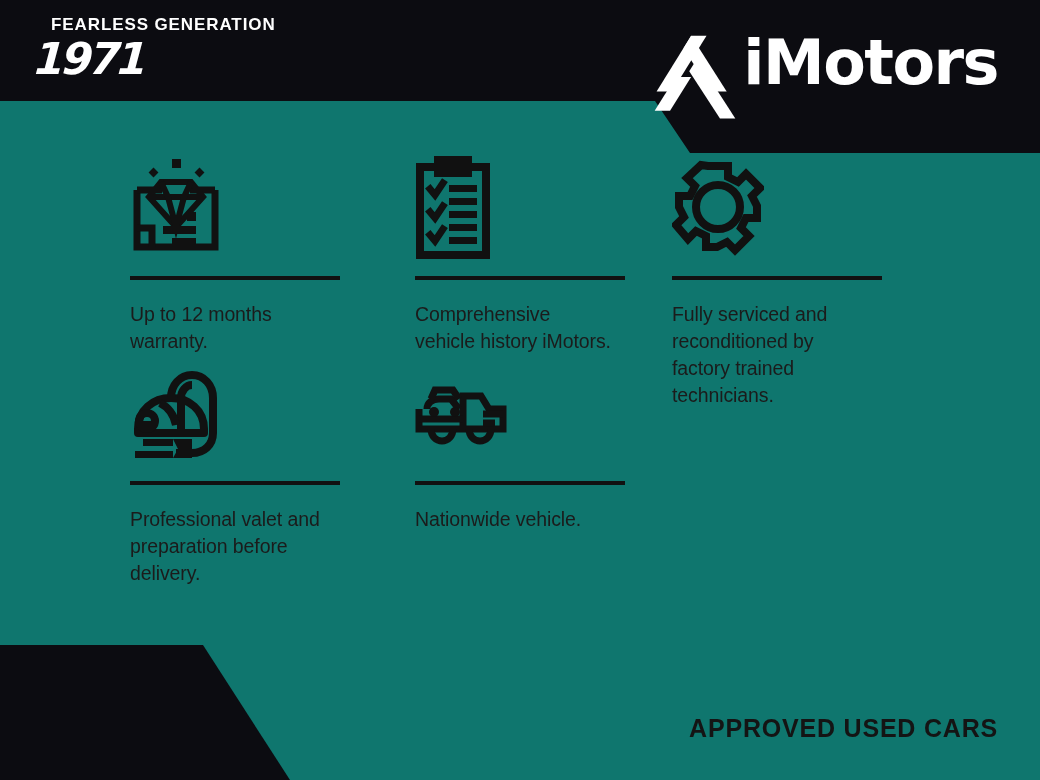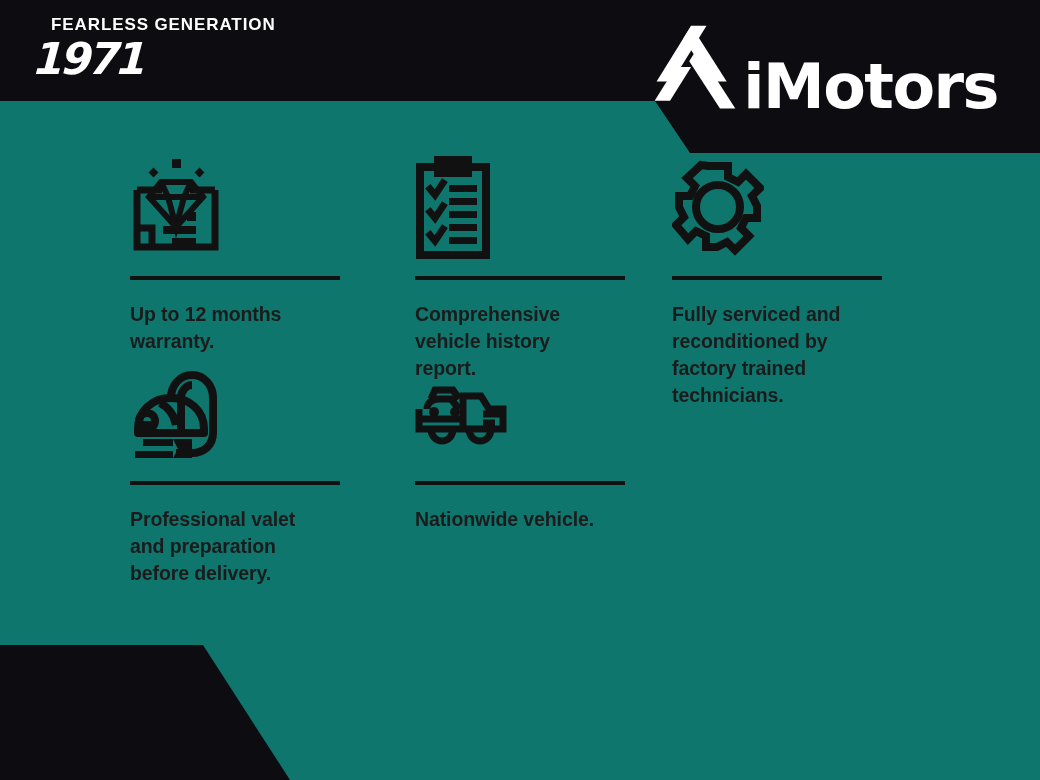--- a/index.html
+++ b/index.html
@@ -58,23 +58,23 @@
     font-style: italic;
     letter-spacing: -3px;
     line-height: 1;
     transform: skewX(-4deg);
     font-family: "DejaVu Sans", sans-serif;
   }
 
   .brand-lockup {
     position: absolute;
     right: 42px;
-    top: 22px;
+    top: 32px;
     display: flex;
-    align-items: flex-end;
+    align-items: flex-start;
     z-index: 3;
   }
   .brand-mark {
     width: 96px;
     height: 96px;
     display: block;
   }
   .brand-word {
     color: #ffffff;
     font-size: 62px;
@@ -89,21 +89,20 @@
     position: absolute;
     left: 0;
     top: 153px;
     width: 1040px;
     z-index: 2;
   }
 
   .feature-row {
     position: relative;
     width: 1032px;
-    font-weight: bold;
   }
   .feature-row.row-1 { height: 205px; }
   .feature-row.row-2 { height: 205px; padding-left: 40px; }
 
   .feature-cell {
     position: absolute;
     top: 0;
     width: 212px;
   }
   .feature-cell.col-1 { left: 130px; }
@@ -238,21 +237,21 @@
               <rect x="34" y="81" width="28" height="7"></rect>
             </g>
             <g fill="none" stroke="#111111" stroke-width="7" stroke-linecap="square">
               <polyline points="15,33 20,39 28,27"></polyline>
               <polyline points="15,56 20,62 28,50"></polyline>
               <polyline points="15,79 20,85 28,73"></polyline>
             </g>
           </svg>
         </div>
         <div class="feature-rule"></div>
-        <div class="feature-text">Comprehensive vehicle history report.</div>
+        <div class="feature-text">Comprehensive vehicle history iMotors.</div>
       </div>
 
       <div class="feature-cell col-3">
         <div class="feature-icon">
           <svg width="92" height="96" viewBox="0 0 92 96" xmlns="http://www.w3.org/2000/svg" aria-hidden="true">
             <g fill="none" stroke="#111111" stroke-width="8" stroke-linejoin="miter">
               <path d="M36,6 L56,6 L56,17 L66,22 L74,14 L88,28 L80,36 L85,46 L85,58 L74,58 L69,68 L77,76 L63,90 L55,82 L45,87 L34,87 L34,76 L24,71 L16,79 L4,65 L12,57 L7,47 L7,36 L18,36 L23,26 L15,18 L29,5 Z"></path>
               <circle cx="46" cy="47" r="22"></circle>
             </g>
           </svg>
@@ -315,14 +314,15 @@
     </div>
 
   </div>
 
   <div class="footer-band"></div>
 
   <span class="footer-mark">
     
   </span>
 
+  <div class="footer-tagline">APPROVED USED CARS</div>
 
 </div>
 
 </body></html>

